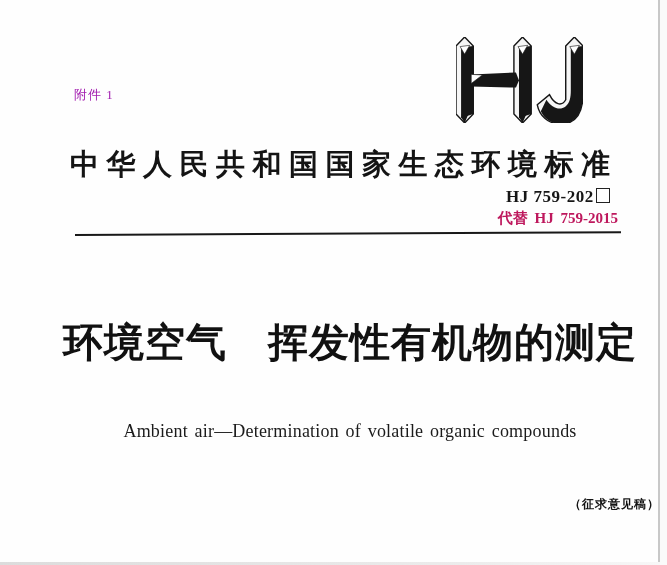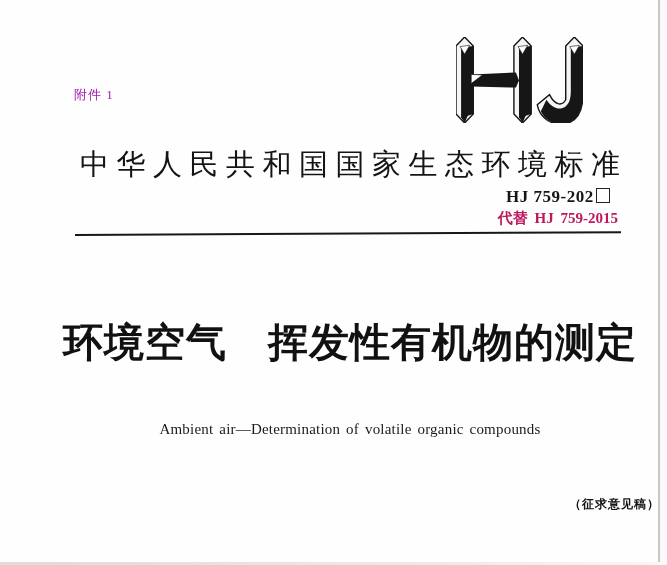--- a/index.html
+++ b/index.html
@@ -8,22 +8,22 @@
     background:#fefefe;
     font-family:"Liberation Serif", serif;
     color:#1a1a1a;
   }
   .abs{position:absolute;}
   .attachment{
     left:74px;top:86px;font-size:13px;letter-spacing:1px;color:#a21caf;
   }
   .hj-logo{left:456px;top:37px;width:127px;height:86px;}
   .std-heading{
-    left:80px;top:145px;width:560px;
-    font-size:29px;font-weight:400;letter-spacing:7.5px;
+    left:70px;top:145px;width:560px;
+    font-size:29px;font-weight:700;letter-spacing:7.5px;
     white-space:nowrap;color:#141414;
   }
   .num-block{right:49px;top:186px;text-align:center;color:#161616;}
   .std-number{
     font-size:17px;font-weight:700;letter-spacing:0.5px;line-height:21px;
     white-space:nowrap;
   }
   .num-box{
     display:inline-block;width:12px;height:13px;
     border:1.6px solid #222;vertical-align:-1px;margin-left:2px;
@@ -38,21 +38,21 @@
   }
   .center-col{left:40px;width:620px;text-align:center;}
   .title-zh{
     font-family:"Liberation Sans", sans-serif;
     font-size:40px;font-weight:700;letter-spacing:1px;color:#111;
     white-space:nowrap;
   }
   .t1{top:315px;}
   .t2{top:359px;}
   .title-en{
-    font-size:15px;word-spacing:2px;letter-spacing:0.2px;color:#1b1b1b;
+    font-size:18px;word-spacing:2px;letter-spacing:0.2px;color:#1b1b1b;
     white-space:nowrap;
   }
   .e1{top:421px;}
   .e2{top:461px;}
   .draft{
     top:496px;font-family:"Liberation Sans", sans-serif;
     font-size:12px;font-weight:700;letter-spacing:1px;color:#141414;text-align:right;
   }
   .edge-right{
     left:658px;top:0;width:2px;height:565px;background:#c8c8c8;

